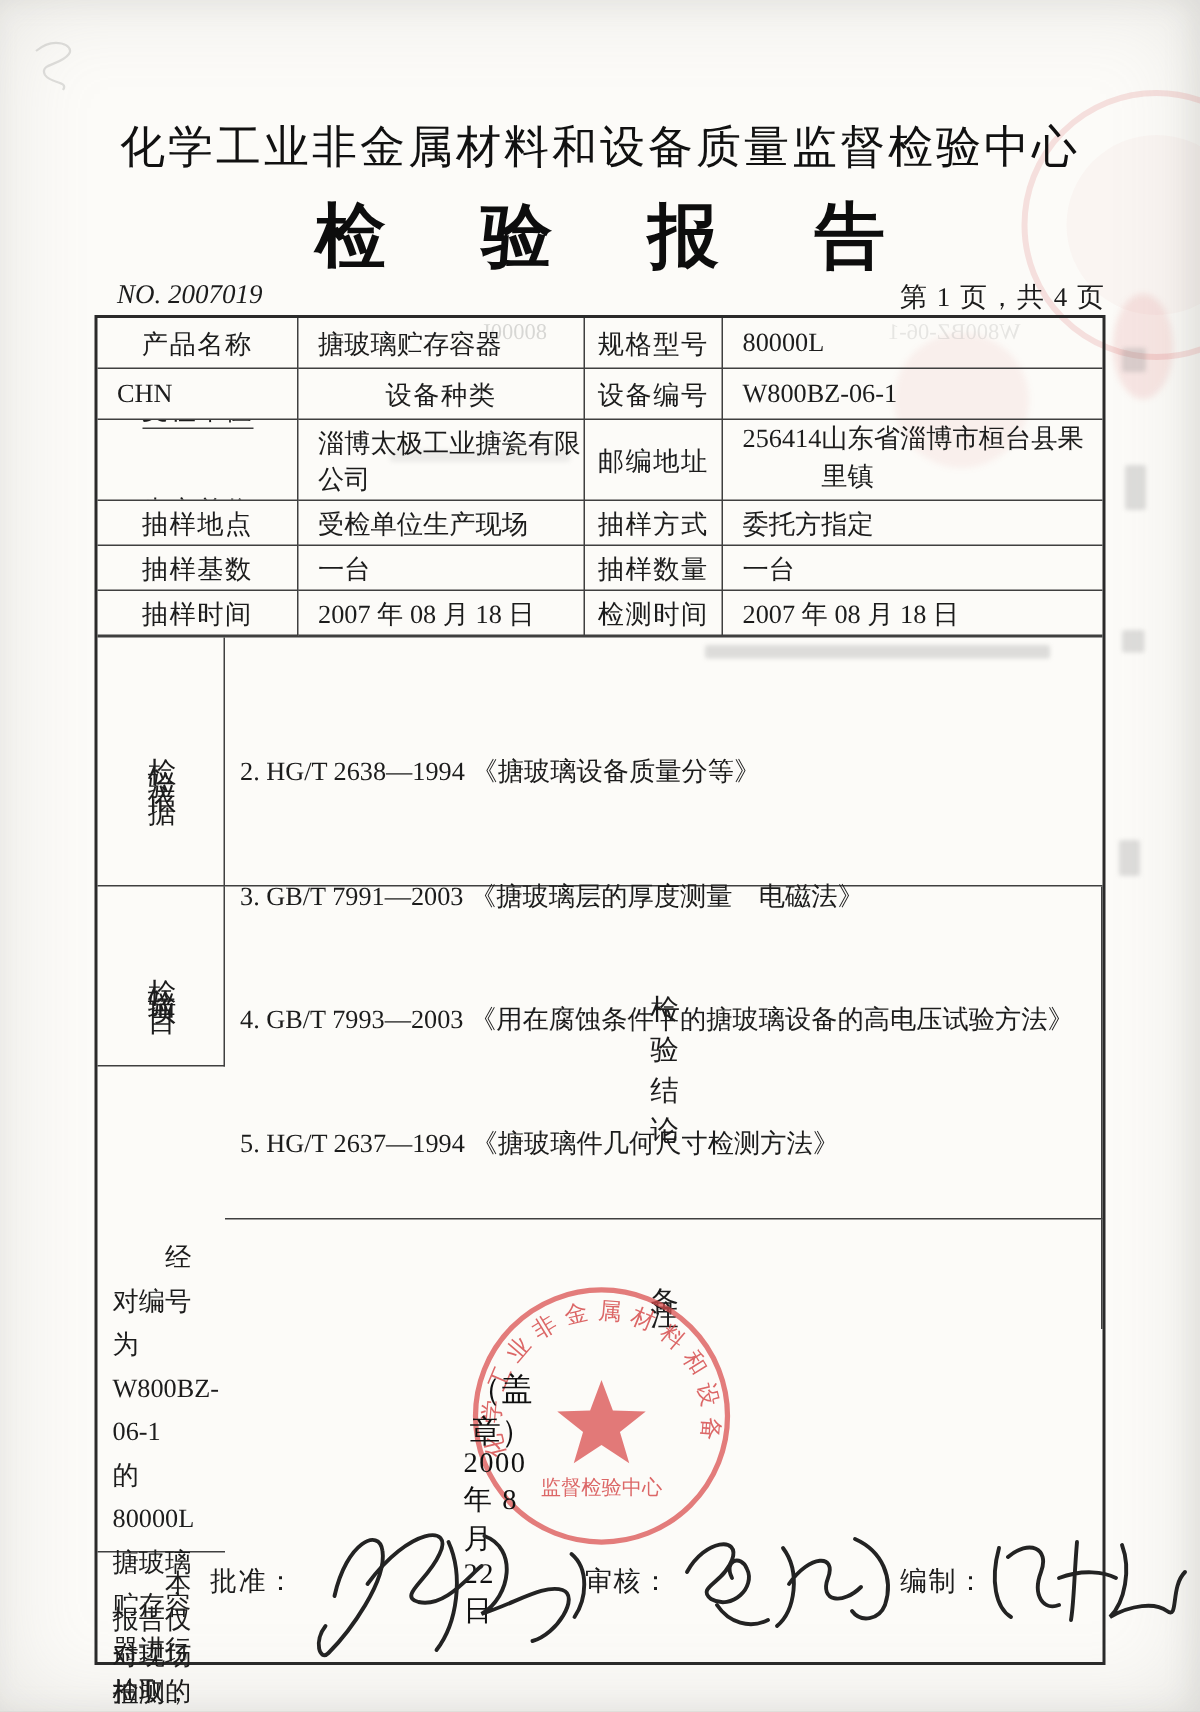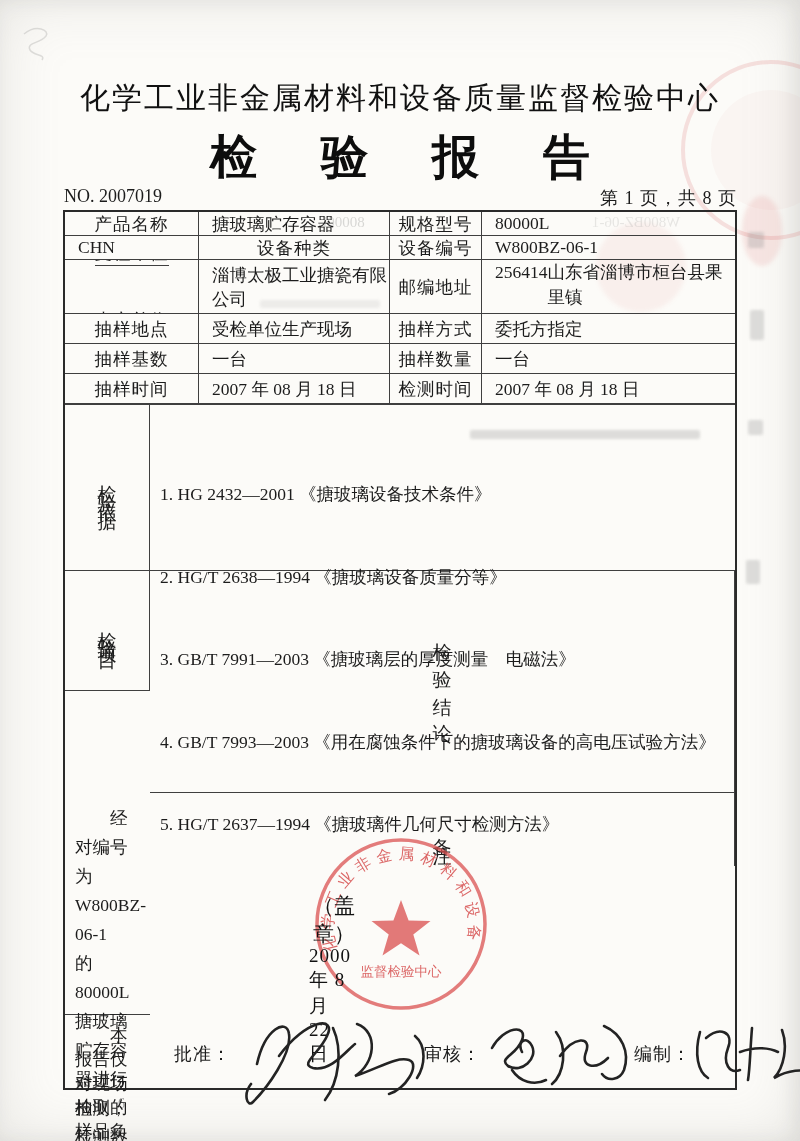--- a/index.html
+++ b/index.html
@@ -17,54 +17,54 @@
     text-align:center; font-family:"Liberation Sans","DejaVu Sans",sans-serif;
     font-weight:normal; font-size:30px; letter-spacing:2px; color:#111;
   }
   .report-title{
     position:absolute; top:126px; left:0; width:100%;
     text-align:center; font-family:"Liberation Sans","DejaVu Sans",sans-serif;
     font-weight:bold; font-size:47px; letter-spacing:64px; padding-left:64px;
     box-sizing:border-box; color:#0d0d0d;
   }
   .meta-row{position:absolute; top:186px; left:63px; width:674px; font-size:18px;}
-  .report-no{position:absolute; left:1px; top:0;}
+  .report-no{position:absolute; left:15px; top:0;font-style:italic;}
   .page-indicator{position:absolute; right:0; top:0; letter-spacing:1px;}
 
   
   .tbl{position:absolute; left:63px; top:210px; width:674px; border:2px solid #2a2a2a; box-sizing:border-box;}
   .grid-a{display:grid; grid-template-columns:134px 191px 92px 1fr; grid-auto-rows:min-content;}
   .grid-b{display:grid; grid-template-columns:85px 1fr; border-top:1px solid #3f3f3f;}
   .c{border-right:1px solid #3f3f3f; border-bottom:1px solid #3f3f3f; box-sizing:border-box;
      display:flex; align-items:center; font-size:17.5px; overflow:hidden;}
   .c:nth-child(4n){border-right:none;}
   .lab{justify-content:center; letter-spacing:1px;}
   .val{padding-left:13px;}
-  .h34{height:24px}.h54{height:54px}.h30{height:30px}
+  .h34{height:34px}.h54{height:54px}.h30{height:30px}
   .split{flex-direction:column; align-items:center; padding:0;gap:42px;}
   .split>div{flex:1; display:flex; align-items:center; justify-content:center; letter-spacing:1px;}
   .split>div:first-child{border-bottom:1px solid #3f3f3f;}
   .two-line{flex-direction:row; align-items:flex-start; justify-content:center; line-height:25px; padding-left:13px;}
   
   .sec-label{border-right:1px solid #3f3f3f; border-bottom:1px solid #3f3f3f; box-sizing:border-box;
      display:flex; align-items:center; justify-content:center;}
   .sec-label span{writing-mode:vertical-lr; text-orientation:upright; font-size:19px;}
   .sec-body{border-bottom:1px solid #3f3f3f; box-sizing:border-box; position:relative; font-size:17.5px;}
   .ls8{letter-spacing:9px;} .ls20{letter-spacing:27px;} .ls6{letter-spacing:7px;}
   .basis-list{padding:21px 14px 0 10px; line-height:27.5px; white-space:pre-wrap;}
   .items-list{padding:17px 14px 0 12px; line-height:29.5px; white-space:pre-wrap;}
   .conc-text{padding:11px 22px 0 10px; line-height:29px;}
   .indent{text-indent:2em;}
   .remark-text{padding:8px 20px 0 10px; text-indent:2em;}
   .seal-note{position:absolute; left:248px; top:99px; font-size:21px; color:#111;}
   .seal-date{position:absolute; left:244px; top:152px; font-size:19px; color:#111; letter-spacing:1px;}
   .seal-svg{position:absolute; left:236px; top:31px; opacity:.92;}
 
   
-  .sig-row{position:absolute; top:1012px; left:0; width:740px; height:110px;margin-left:34px;}
+  .sig-row{position:absolute; top:1012px; left:0; width:740px; height:110px;}
   .sig-label{position:absolute; font-size:18px; top:30px; letter-spacing:1px;}
   .sig{position:absolute;}
 
   
   .ghost{position:absolute; color:#a6a6a4; transform:scaleX(-1); opacity:.42; font-size:15px; filter:blur(.4px);}
   .red-ghost-seal{position:absolute; left:653px; top:38px;}
   .red-smear{position:absolute; background:rgba(214,88,88,.13); border-radius:50%; filter:blur(2px);}
   .gray-dash{position:absolute; background:rgba(150,150,150,.30); filter:blur(1.5px); border-radius:2px;}
   .pencil{position:absolute; left:118px; top:1096px; font-size:14px; color:#777; opacity:.7;}
   .corner-squiggle{position:absolute; left:16px; top:20px; opacity:.3;}
@@ -90,21 +90,21 @@
   <div class="gray-dash" style="left:750px; top:310px; width:14px; height:30px;"></div>
   <div class="gray-dash" style="left:748px; top:420px; width:15px; height:15px;"></div>
   <div class="gray-dash" style="left:746px; top:560px; width:14px; height:24px;"></div>
   <div class="gray-dash" style="left:260px; top:300px; width:120px; height:8px; opacity:.5;"></div>
   <div class="pencil">6</div>
 
   <div class="org-title">化学工业非金属材料和设备质量监督检验中心</div>
   <div class="report-title">检验报告</div>
   <div class="meta-row">
     <span class="report-no">NO. 2007019</span>
-    <span class="page-indicator">第 1 页，共 8 页</span>
+    <span class="page-indicator">第 1 页，共 4 页</span>
   </div>
 
   <div class="tbl">
 
     <div class="grid-a">
 
       <div class="c lab h34">产品名称</div>
       <div class="c val h34">搪玻璃贮存容器</div>
       <div class="c lab h34">规格型号</div>
       <div class="c val h34">80000L</div>
@@ -141,21 +141,20 @@
       <div class="c val h30">2007 年 08 月 18 日</div>
     </div>
 
     <div class="grid-b">
 
       <div class="sec-label" style="height:166px">
         <span class="ls8">检验依据</span>
       </div>
       <div class="sec-body" style="height:166px">
         <div class="basis-list">
-          <div>1. HG 2432—2001 《搪玻璃设备技术条件》</div>
           <div>2. HG/T 2638—1994 《搪玻璃设备质量分等》</div>
           <div>3. GB/T 7991—2003 《搪玻璃层的厚度测量　电磁法》</div>
           <div>4. GB/T 7993—2003 《用在腐蚀条件下的搪玻璃设备的高电压试验方法》</div>
           <div>5. HG/T 2637—1994 《搪玻璃件几何尺寸检测方法》</div>
         </div>
       </div>
 
       <div class="sec-label" style="height:120px">
         <span class="ls6">检验项目</span>
       </div>

